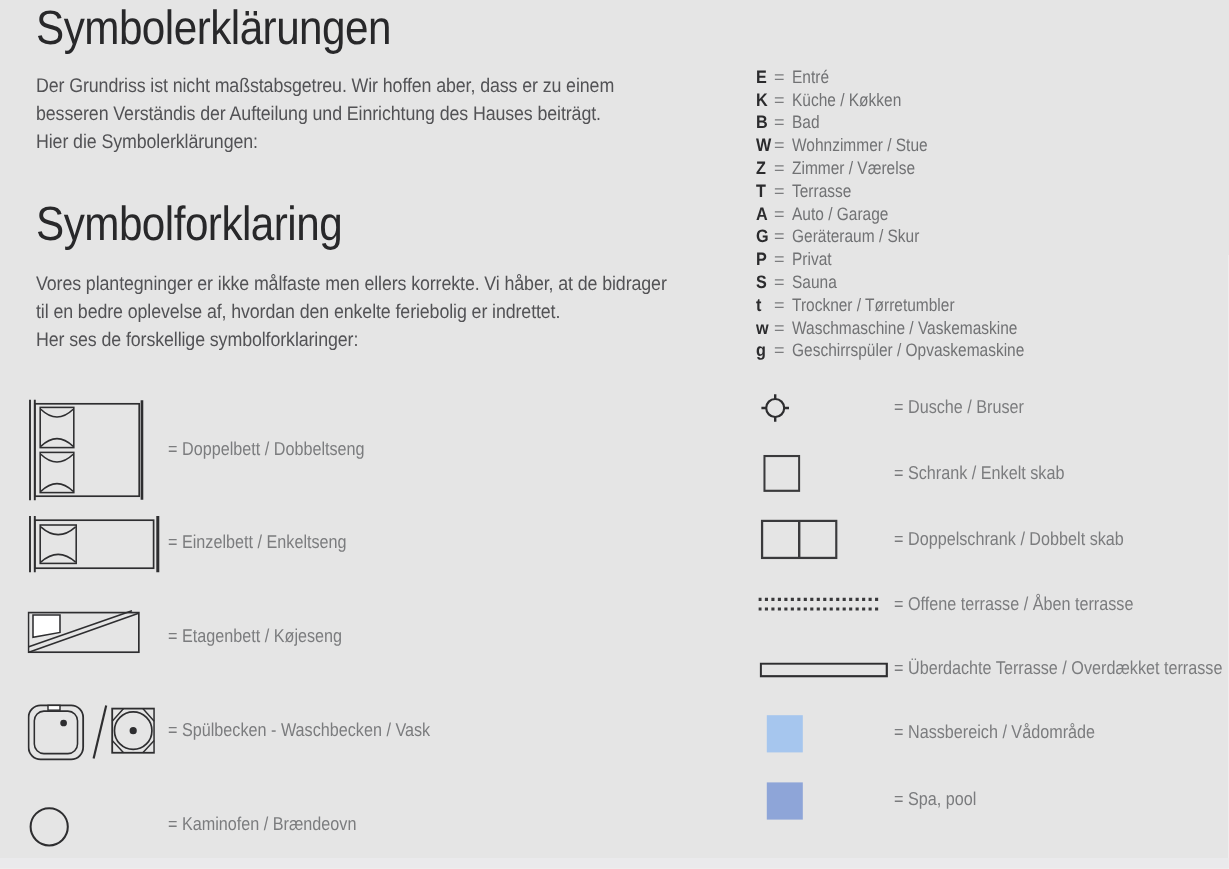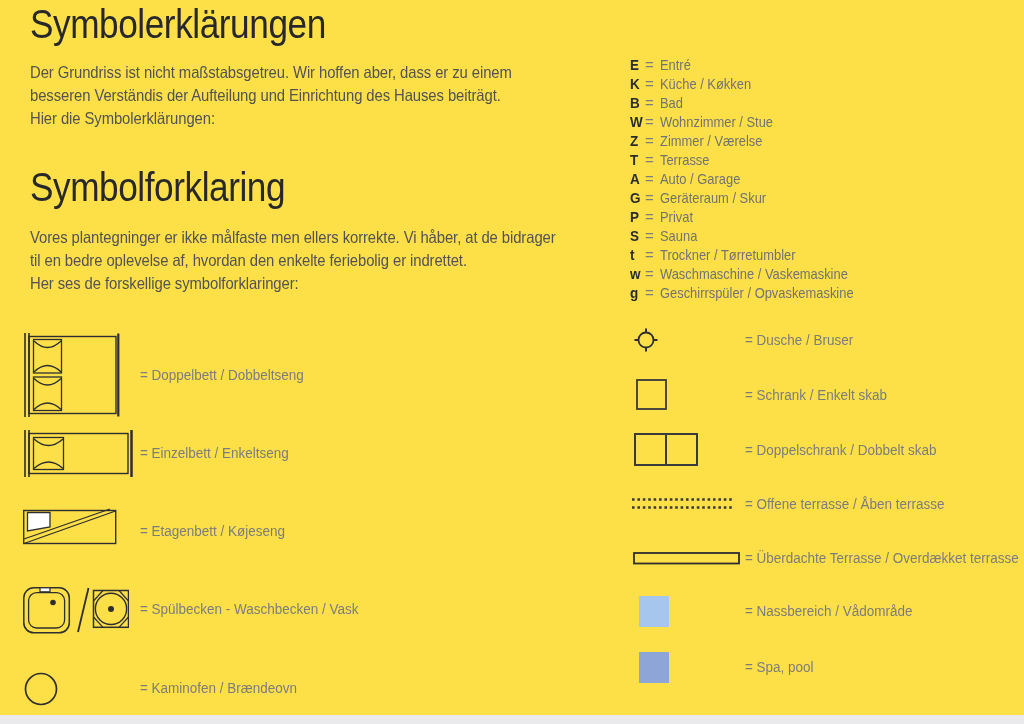--- a/index.html
+++ b/index.html
@@ -1,16 +1,16 @@
 <!DOCTYPE html>
 <html><head>
 <meta charset="utf-8">
 <style>
   html,body{margin:0;padding:0;background:#ffffff;}
-  .page{position:relative;width:1024px;height:724px;background:#fde047;overflow:hidden;
+  .page{position:relative;width:1024px;height:724px;background:#e5e5e5;overflow:hidden;
         font-family:"Liberation Sans", sans-serif;}
   .strip{position:absolute;left:0;top:715px;width:1024px;height:9px;background:#eaeaec;}
 
   .title{position:absolute;margin:0;font-size:40px;line-height:44px;font-weight:500;
          color:#28282a;letter-spacing:-0.5px;white-space:nowrap;
          transform:scaleX(0.88);transform-origin:0 0;}
   .para{position:absolute;margin:0;font-size:16.5px;line-height:23px;color:#525255;
         white-space:pre-line;width:660px;letter-spacing:-0.1px;
         transform:scaleX(0.9);transform-origin:0 0;}
 

